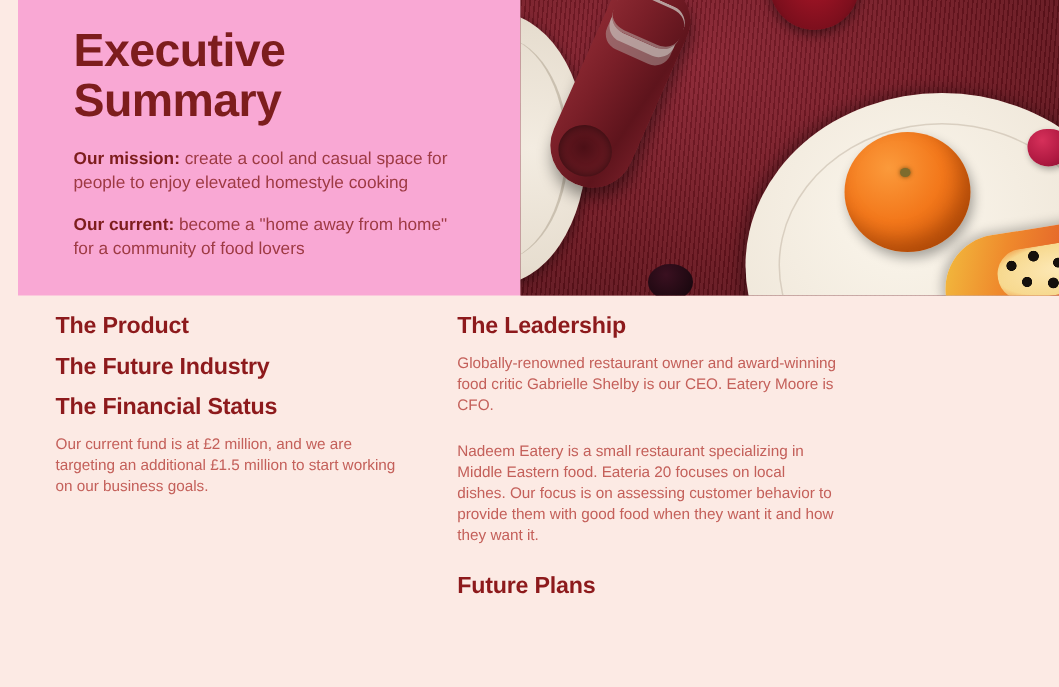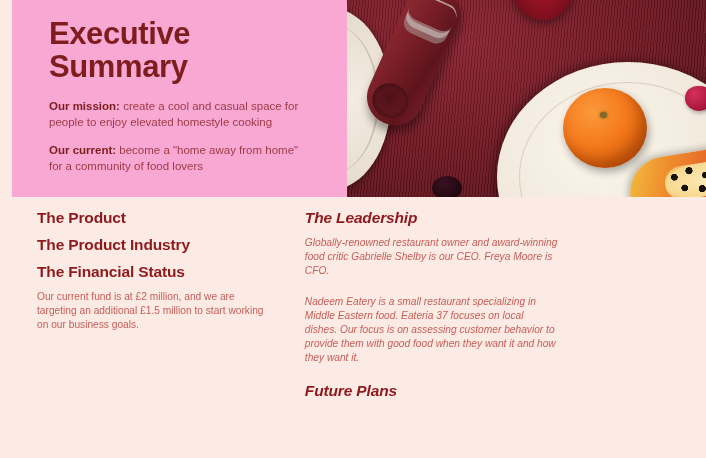--- a/index.html
+++ b/index.html
@@ -204,21 +204,21 @@
     width: 570px;
     height: 261px;
     display: flex;
     box-sizing: border-box;
     padding: 12px 12px 0 37px;
   }
   .col {
     box-sizing: border-box;
   }
   .col-left { width: 316px; padding-right: 18px; }
-  .col-right { width: 341px; padding-left: 17px; font-style: italic; }
+  .col-right { width: 341px; padding-left: 17px; }
 
   .sec-title {
     color: #8d1a1c;
     font-size: 15.5px;
     font-weight: 700;
     letter-spacing: -0.15px;
     margin: 0 0 9px 0;
   }
   .sec-body {
     color: #c4605a;
@@ -262,30 +262,30 @@
       <div class="berry-bottom"></div>
     </div>
 
   </div>
 
   <div class="columns">
 
     <div class="col col-left">
       <h2 class="sec-title">The Product</h2>
 
-      <h2 class="sec-title">The Product Industry</h2>
+      <h2 class="sec-title">The Future Industry</h2>
 
       <h2 class="sec-title">The Financial Status</h2>
       <p class="sec-body last">Our current fund is at £2 million, and we are targeting an additional £1.5 million to start working on our business goals.</p>
     </div>
 
     <div class="col col-right">
       <h2 class="sec-title">The Leadership</h2>
-      <p class="sec-body">Globally-renowned restaurant owner and award-winning food critic Gabrielle Shelby is our CEO. Freya Moore is CFO.</p>
-
-      <p class="sec-body">Nadeem Eatery is a small restaurant specializing in Middle Eastern food. Eateria 37 focuses on local dishes. Our focus is on assessing customer behavior to provide them with good food when they want it and how they want it.</p>
+      <p class="sec-body">Globally-renowned restaurant owner and award-winning food critic Gabrielle Shelby is our CEO. Eatery Moore is CFO.</p>
+
+      <p class="sec-body">Nadeem Eatery is a small restaurant specializing in Middle Eastern food. Eateria 20 focuses on local dishes. Our focus is on assessing customer behavior to provide them with good food when they want it and how they want it.</p>
 
       <h2 class="sec-title">Future Plans</h2>
     </div>
 
   </div>
 
 </div>
 
 </body></html>

